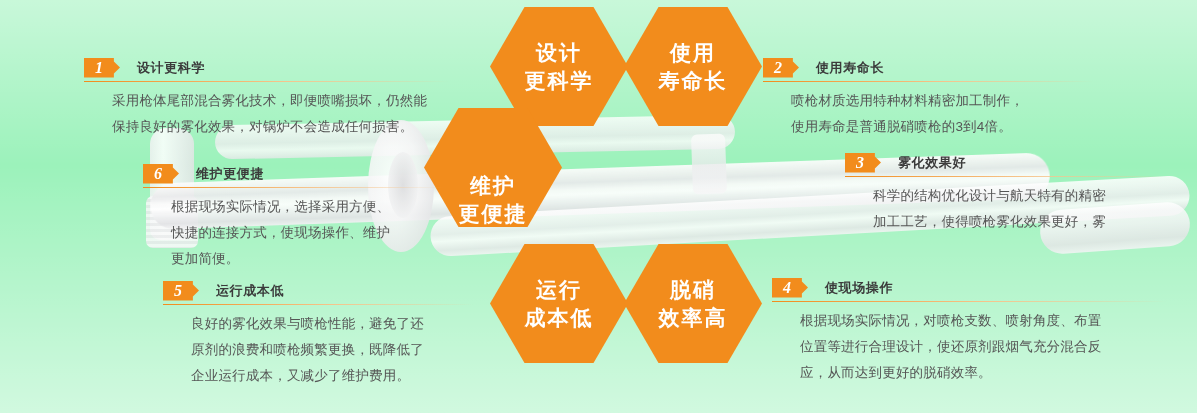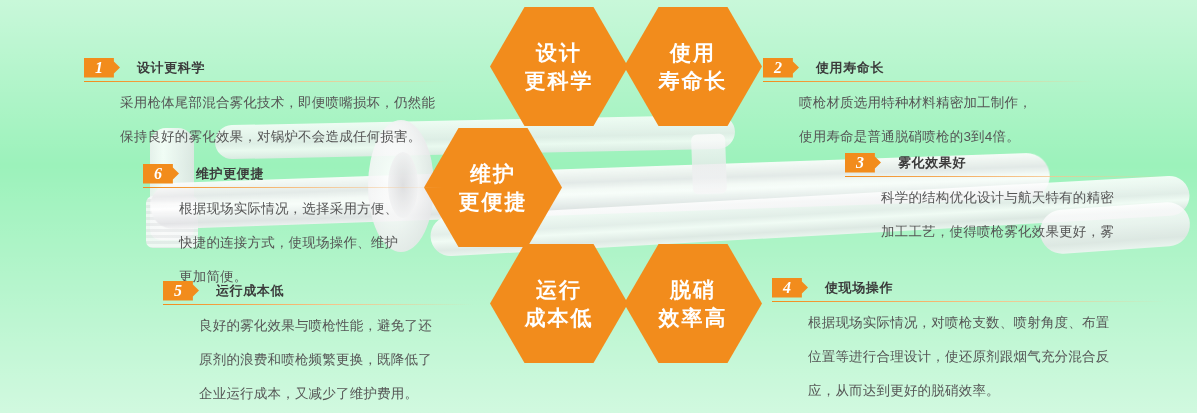--- a/index.html
+++ b/index.html
@@ -136,21 +136,21 @@
     height:1px;
     background:linear-gradient(to right,var(--hex) 0%,#f6c48c 55%,rgba(246,196,140,0) 100%);
     margin-top:3px;margin-bottom:6px;
   }
   .body{
     font-size:13.5px;
     color:#555555;
     line-height:1.92;
     letter-spacing:.2px;
   }
-  .body p{margin:8px;white-space:nowrap;}
+  .body p{margin:0;white-space:nowrap;}
   .indent{padding-left:28px;}
 </style>
 </head>
 <body style="background: rgb(255, 255, 255);">
 
 <div id="stage">
 
   <div>
     <div class="bg-photo lance-upper"></div>
     <div class="bg-photo elbow"></div>
@@ -167,21 +167,21 @@
   <div class="hex hex-w" style="left:490px;top:7px;">
     <span class="l1">设计</span>
     <span class="l2">更科学</span>
   </div>
 
   <div class="hex hex-w" style="left:624px;top:7px;">
     <span class="l1">使用</span>
     <span class="l2">寿命长</span>
   </div>
 
-  <div class="hex hex-w" style="left:424px;top:128px;">
+  <div class="hex hex-w" style="left:424px;top:108px;justify-content:flex-end;">
     <span class="l1">维护</span>
     <span class="l2">更便捷</span>
   </div>
 
 
   <div class="hex hex-w" style="left:490px;top:244px;align-items:center;">
     <span class="l1">运行</span>
     <span class="l2">成本低</span>
   </div>
 

